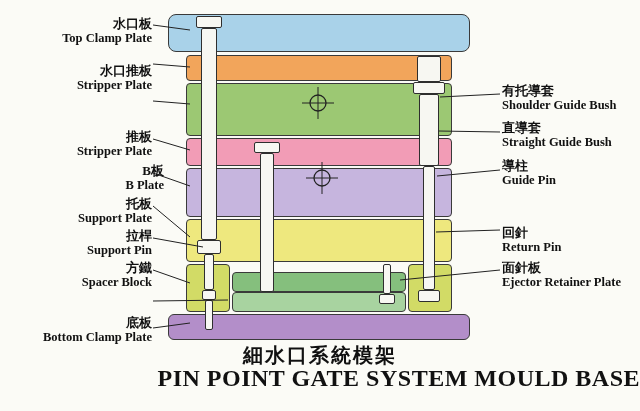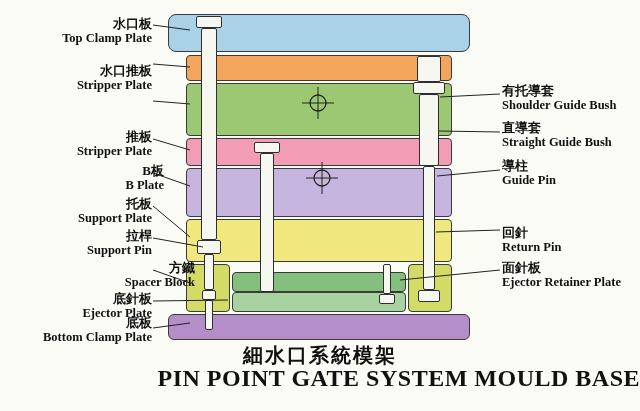--- a/index.html
+++ b/index.html
@@ -104,27 +104,23 @@
     <span class="en">B Plate</span>
   </div>
   <div class="label left-side" style="top:197px;">
     <span class="zh">托板</span>
     <span class="en">Support Plate</span>
   </div>
   <div class="label left-side" style="top:229px;">
     <span class="zh">拉桿</span>
     <span class="en">Support Pin</span>
   </div>
-  <div class="label left-side" style="top:261px;margin-left:43px;">
+  <div class="label left-side" style="top:261px;">
     <span class="zh">方鐵</span>
     <span class="en">Spacer Block</span>
-  </div>
-  <div class="label left-side" style="top:292px;">
-    <span class="zh">底針板</span>
-    <span class="en">Ejector Plate</span>
   </div>
   <div class="label left-side" style="top:316px;">
     <span class="zh">底板</span>
     <span class="en">Bottom Clamp Plate</span>
   </div>
 
   <div class="label right-side" style="top:84px;">
     <span class="zh">有托導套</span>
     <span class="en">Shoulder Guide Bush</span>
   </div>

